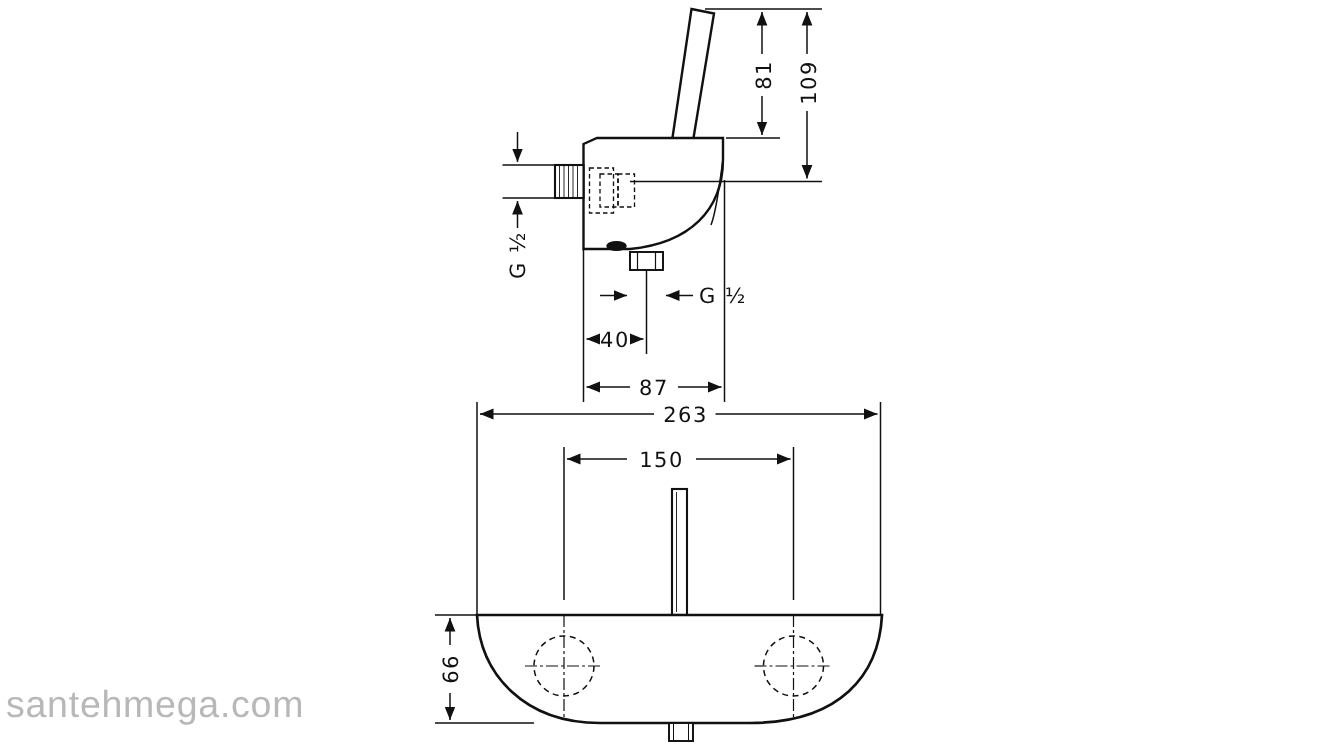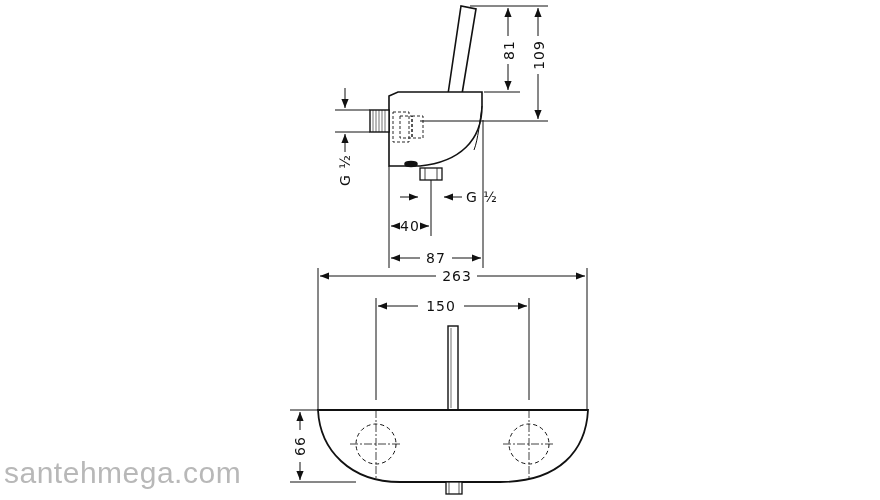--- a/index.html
+++ b/index.html
@@ -1,19 +1,19 @@
 <!DOCTYPE html>
 <html><head>
   <meta charset="utf-8">
   <style>
     html, body { margin: 0; padding: 0; background: #ffffff; }
     body { width: 880px; height: 500px; position: relative; overflow: hidden; font-family: "Liberation Sans", sans-serif; }
     #canvas { position: absolute; left: 0; top: 0; width: 880px; height: 500px; }
     .dim { font-family: "DejaVu Sans", sans-serif; font-size: 14px; fill: #111; letter-spacing: 1px; }
-    .watermark { position: absolute; left: 4px; top: 456px; font-family: "Liberation Sans", sans-serif; font-size: 30px; color: #b8b8b8; letter-spacing: 0.5px; }
+    .watermark { position: absolute; left: 4px; top: 456px; font-family: "Liberation Sans", sans-serif; font-size: 25px; color: #b8b8b8; letter-spacing: 0.5px; }
   </style>
 </head>
 <body>
 
 <svg id="canvas" viewBox="0 0 880 500" xmlns="http://www.w3.org/2000/svg">
   <defs>
     <marker id="arr" viewBox="0 0 10 10" refX="10" refY="5" markerWidth="9" markerHeight="9" orient="auto-start-reverse">
       <path d="M0,1 L10,5 L0,9 z" fill="#111"></path>
     </marker>
   </defs>

